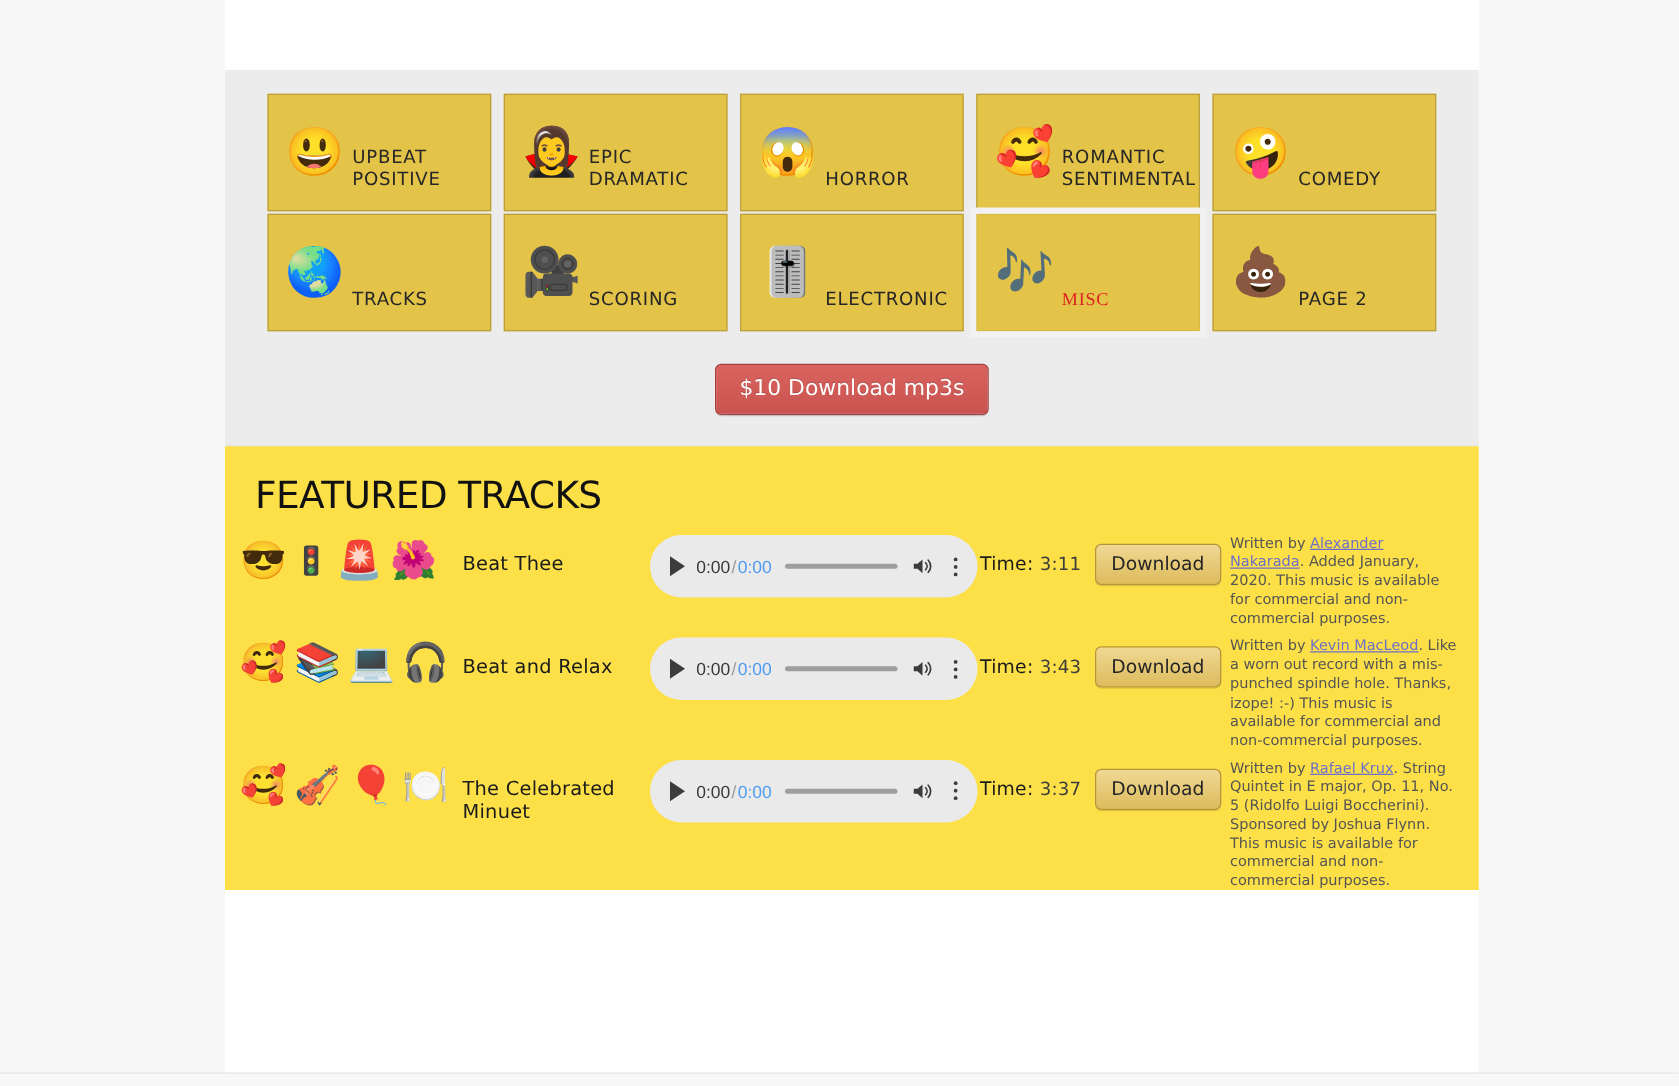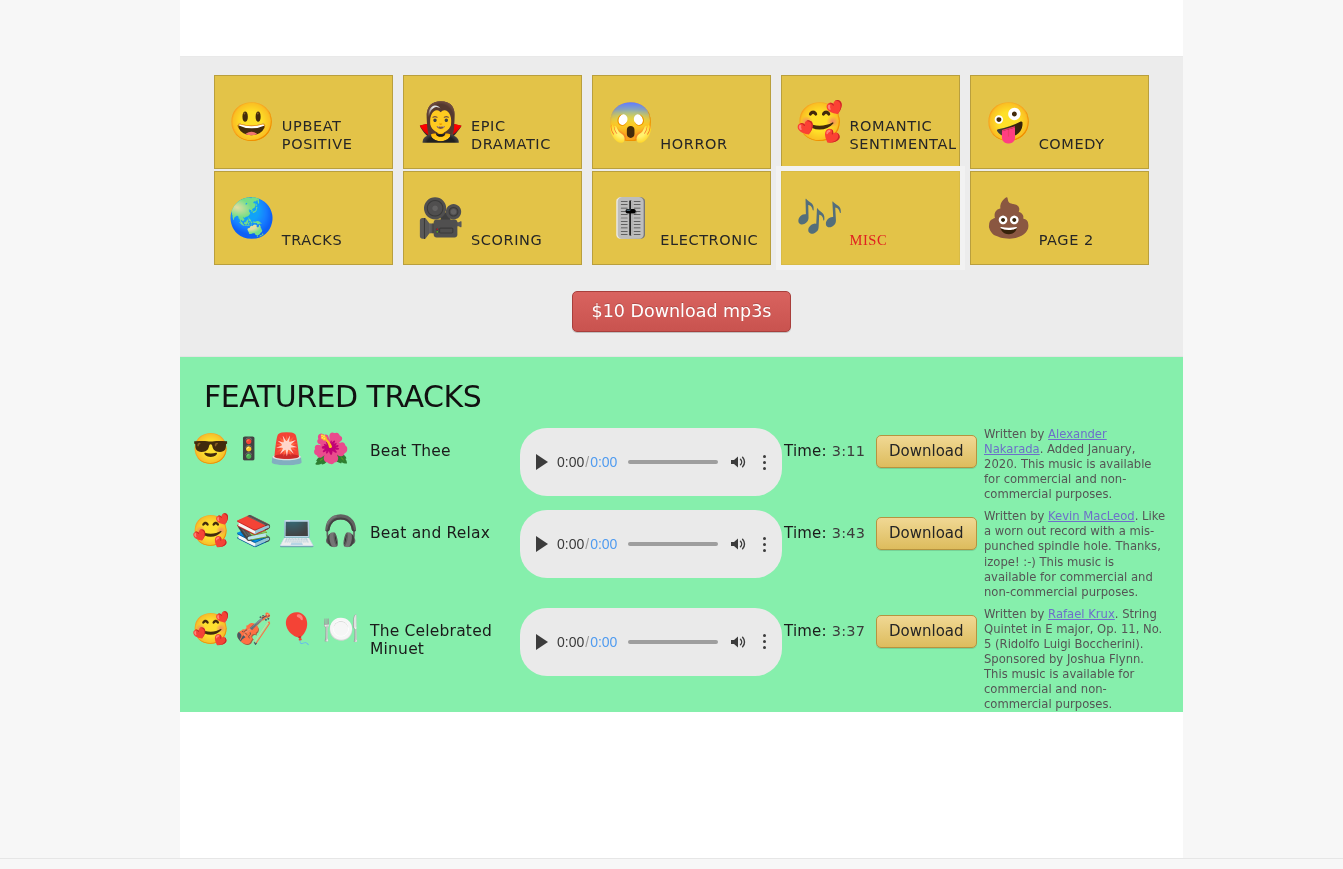--- a/index.html
+++ b/index.html
@@ -98,21 +98,21 @@
     padding: 9px 19px 10px 19px;
     cursor: pointer;
     box-shadow: 0 1px 0 rgba(0,0,0,0.18);
     text-shadow: 0 -1px 0 rgba(0,0,0,0.18);
     text-align: center;
   }
 
   
   .tracks-section {
     padding: 18px 0 0 0;
-    background: #86efac;
+    background: #fde047;
   }
   .section-heading {
     font-family: "DejaVu Sans", sans-serif;
     font-size: 30px;
     font-weight: 400;
     letter-spacing: -0.5px;
     color: #111111;
     margin: 4px 0 6px 12px;
     padding-left: 0;
   }
@@ -142,21 +142,21 @@
     letter-spacing: 0.2px;
     line-height: 1.2;
     padding-top: 22px;
   }
   .tr-player {
     flex: 0 0 264px;
     padding-top: 8px;
   }
   .audio-player {
     width: 262px;
-    height: 68px;
+    height: 50px;
     background: #eaeaea;
     border-radius: 27px;
     display: flex;
     align-items: center;
     padding: 0 12px 0 16px;
     gap: 9px;
   }
   .ap-play {
     width: 0; height: 0;
     border-left: 12px solid #3c3c3c;

